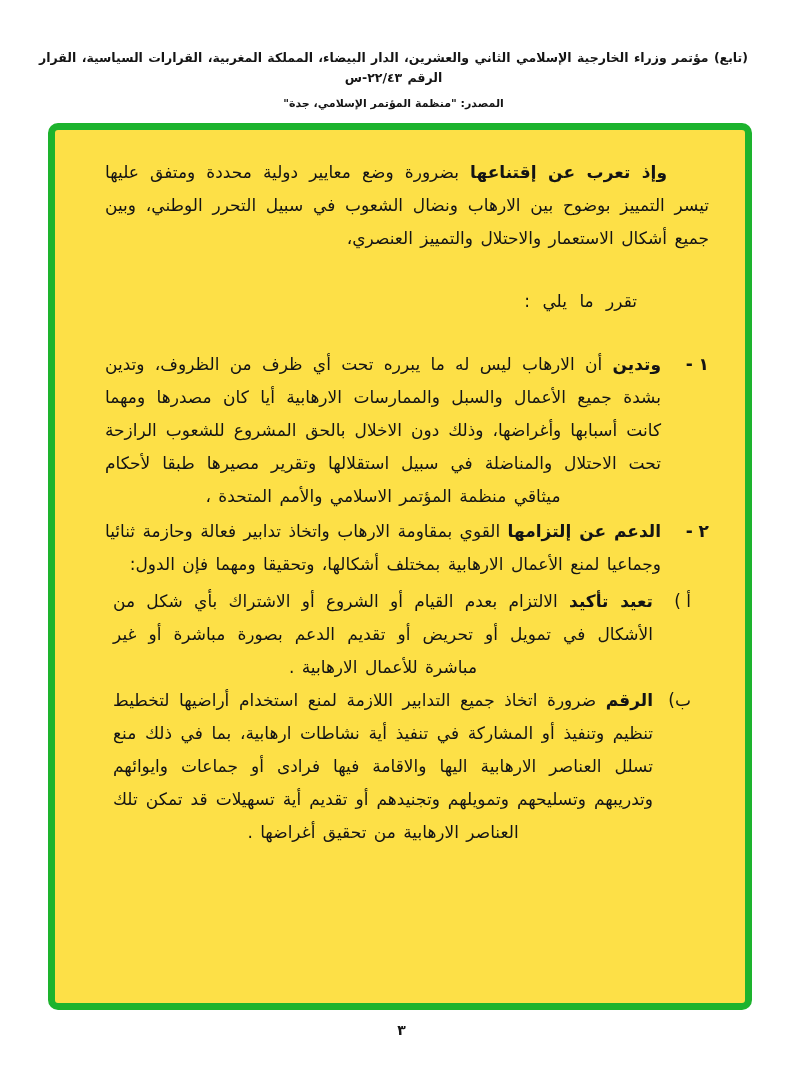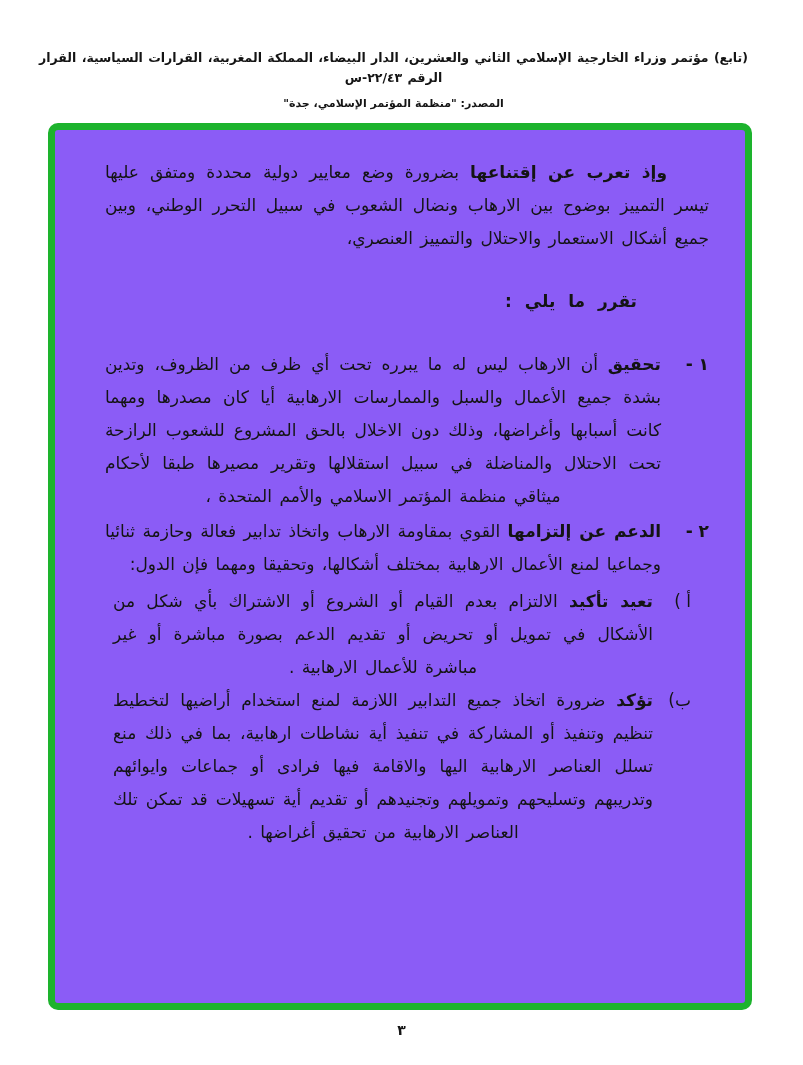--- a/index.html
+++ b/index.html
@@ -33,21 +33,21 @@
     font-weight: bold;
   }
 
   
   .frame {
     position: absolute;
     left: 48px; top: 123px;
     width: 704px; height: 887px;
     border: 7px solid var(--frame-green);
     border-radius: 10px;
-    background: #8b5cf6;
+    background: #fde047;
   }
 
   
   .content {
     position: absolute;
     inset: 0;
     direction: rtl;
     padding: 26px 36px 0 50px;
     font-size: 17px;
     line-height: 33px;
@@ -55,21 +55,21 @@
   .para {
     text-align: justify;
     text-indent: 42px;
     word-spacing: 2px;
     margin: 0 0 2px 0;
   }
   .last-center { text-align-last: center; }
   .lead { font-weight: bold; }
 
   .decision-heading {
-    font-weight: bold;
+    font-weight: normal;
     margin: 30px 72px 30px 0;
     word-spacing: 7px;
     font-size: 17px;
   }
 
   .item {
     display: flex;
     gap: 10px;
     margin: 0 0 2px 0;
   }
@@ -123,36 +123,36 @@
 <div class="frame">
   <div class="content">
 
     <p class="para"><span class="lead">وإذ تعرب عن إقتناعها</span> <span>بضرورة وضع معايير دولية محددة ومتفق عليها تيسر التمييز بوضوح بين الارهاب ونضال الشعوب في سبيل التحرر الوطني، وبين جميع أشكال الاستعمار والاحتلال والتمييز العنصري،</span></p>
 
 
     <div class="decision-heading">تقرر ما يلي :</div>
 
     <div class="item">
       <span class="num">١ -</span>
-      <div class="itext last-center"><span class="lead">تحقيق</span> <span>أن الارهاب ليس له ما يبرره تحت أي ظرف من الظروف، وتدين بشدة جميع الأعمال والسبل والممارسات الارهابية أيا كان مصدرها ومهما كانت أسبابها وأغراضها، وذلك دون الاخلال بالحق المشروع للشعوب الرازحة تحت الاحتلال والمناضلة في سبيل استقلالها وتقرير مصيرها طبقا لأحكام ميثاقي منظمة المؤتمر الاسلامي والأمم المتحدة ،</span></div>
+      <div class="itext last-center"><span class="lead">وتدين</span> <span>أن الارهاب ليس له ما يبرره تحت أي ظرف من الظروف، وتدين بشدة جميع الأعمال والسبل والممارسات الارهابية أيا كان مصدرها ومهما كانت أسبابها وأغراضها، وذلك دون الاخلال بالحق المشروع للشعوب الرازحة تحت الاحتلال والمناضلة في سبيل استقلالها وتقرير مصيرها طبقا لأحكام ميثاقي منظمة المؤتمر الاسلامي والأمم المتحدة ،</span></div>
     </div>
 
     <div class="item">
       <span class="num">٢ -</span>
       <div class="itext"><span class="lead">الدعم عن إلتزامها</span> <span>القوي بمقاومة الارهاب واتخاذ تدابير فعالة وحازمة ثنائيا وجماعيا لمنع الأعمال الارهابية بمختلف أشكالها، وتحقيقا ومهما فإن الدول:</span></div>
     </div>
 
     <div class="subitems">
       <div class="subitem">
         <span class="marker">أ )</span>
         <div class="stext last-center"><span class="lead">تعيد تأكيد</span> <span>الالتزام بعدم القيام أو الشروع أو الاشتراك بأي شكل من الأشكال في تمويل أو تحريض أو تقديم الدعم بصورة مباشرة أو غير مباشرة للأعمال الارهابية .</span></div>
       </div>
 
       <div class="subitem">
         <span class="marker">ب)</span>
-        <div class="stext last-center"><span class="lead">تؤكد</span> <span>ضرورة اتخاذ جميع التدابير اللازمة لمنع استخدام أراضيها لتخطيط تنظيم وتنفيذ أو المشاركة في تنفيذ أية نشاطات ارهابية، بما في ذلك منع تسلل العناصر الارهابية اليها والاقامة فيها فرادى أو جماعات وايوائهم وتدريبهم وتسليحهم وتمويلهم وتجنيدهم أو تقديم أية تسهيلات قد تمكن تلك العناصر الارهابية من تحقيق أغراضها .</span></div>
+        <div class="stext last-center"><span class="lead">الرقم</span> <span>ضرورة اتخاذ جميع التدابير اللازمة لمنع استخدام أراضيها لتخطيط تنظيم وتنفيذ أو المشاركة في تنفيذ أية نشاطات ارهابية، بما في ذلك منع تسلل العناصر الارهابية اليها والاقامة فيها فرادى أو جماعات وايوائهم وتدريبهم وتسليحهم وتمويلهم وتجنيدهم أو تقديم أية تسهيلات قد تمكن تلك العناصر الارهابية من تحقيق أغراضها .</span></div>
       </div>
     </div>
 
   </div>
 </div>
 
 <div class="page-number">٣</div>
 
 </body></html>

